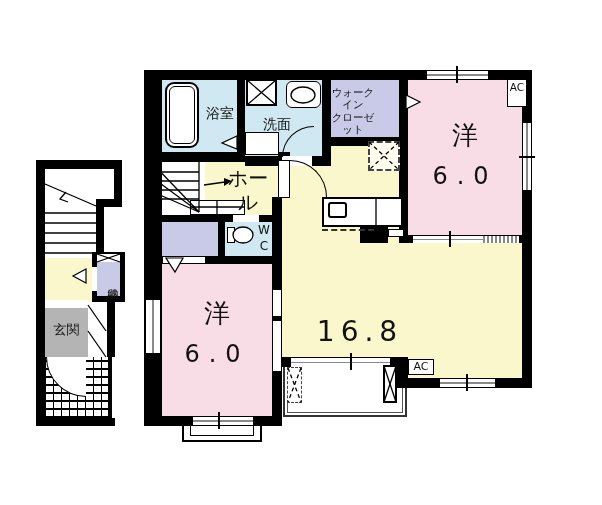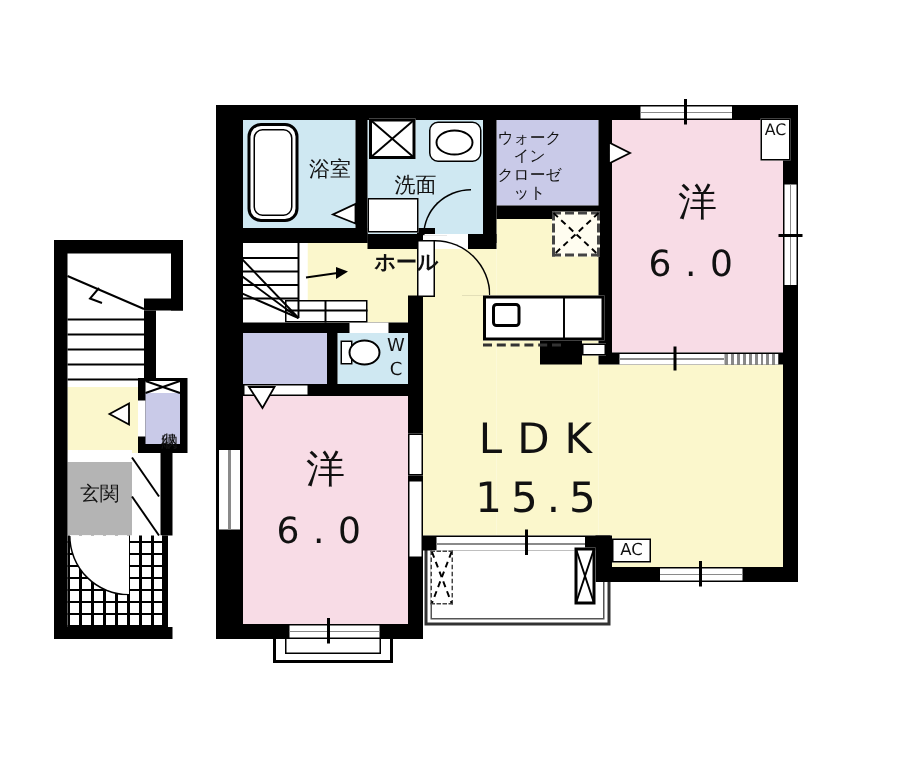--- a/index.html
+++ b/index.html
@@ -187,22 +187,21 @@
       <polygon points="86,269 86,283 73,276"></polygon>
     </g>
   </svg>
 
   <div class="lbl" style="left:200px;top:105px;width:40px;font-size:14px;">浴室</div>
   <div class="lbl" style="left:257px;top:116px;width:40px;font-size:14px;">洗面</div>
   <div class="lbl" style="left:331px;top:86px;width:44px;font-size:10.5px;">ウォークイン
 クローゼット</div>
   <div class="lbl" style="left:408px;top:120px;width:114px;font-size:26px;">洋</div>
   <div class="lbl" style="left:408px;top:162px;width:114px;font-size:24px;letter-spacing:9px;">6.0</div>
-  <div class="lbl" style="left:243px;top:167px;width:56px;font-size:14px;font-weight:bold;">ホール</div>
+  <div class="lbl" style="left:220px;top:167px;width:56px;font-size:20px;">ホール</div>
   <div class="stack" style="left:256px;top:222px;width:16px;font-size:12px;line-height:16px;">WC</div>
-  <div class="lbl" style="left:300px;top:276px;width:124px;font-size:28px;letter-spacing:10px;">LDK</div>
-  <div class="lbl" style="left:295px;top:315px;width:130px;font-size:28px;letter-spacing:6px;">15.5</div>
+  <div class="lbl" style="left:295px;top:315px;width:130px;font-size:28px;letter-spacing:6px;">16.8</div>
   <div class="lbl" style="left:162px;top:298px;width:110px;font-size:26px;">洋</div>
   <div class="lbl" style="left:162px;top:340px;width:110px;font-size:24px;letter-spacing:9px;">6.0</div>
   <div class="lbl" style="left:45px;top:322px;width:43px;font-size:13px;">玄関</div>
   <div class="lbl" style="left:99px;top:264px;width:19px;height:31px;font-size:11px;writing-mode:vertical-rl;text-orientation:upright;letter-spacing:1px;">収納</div>
 
 </div>
 
 </body></html>

